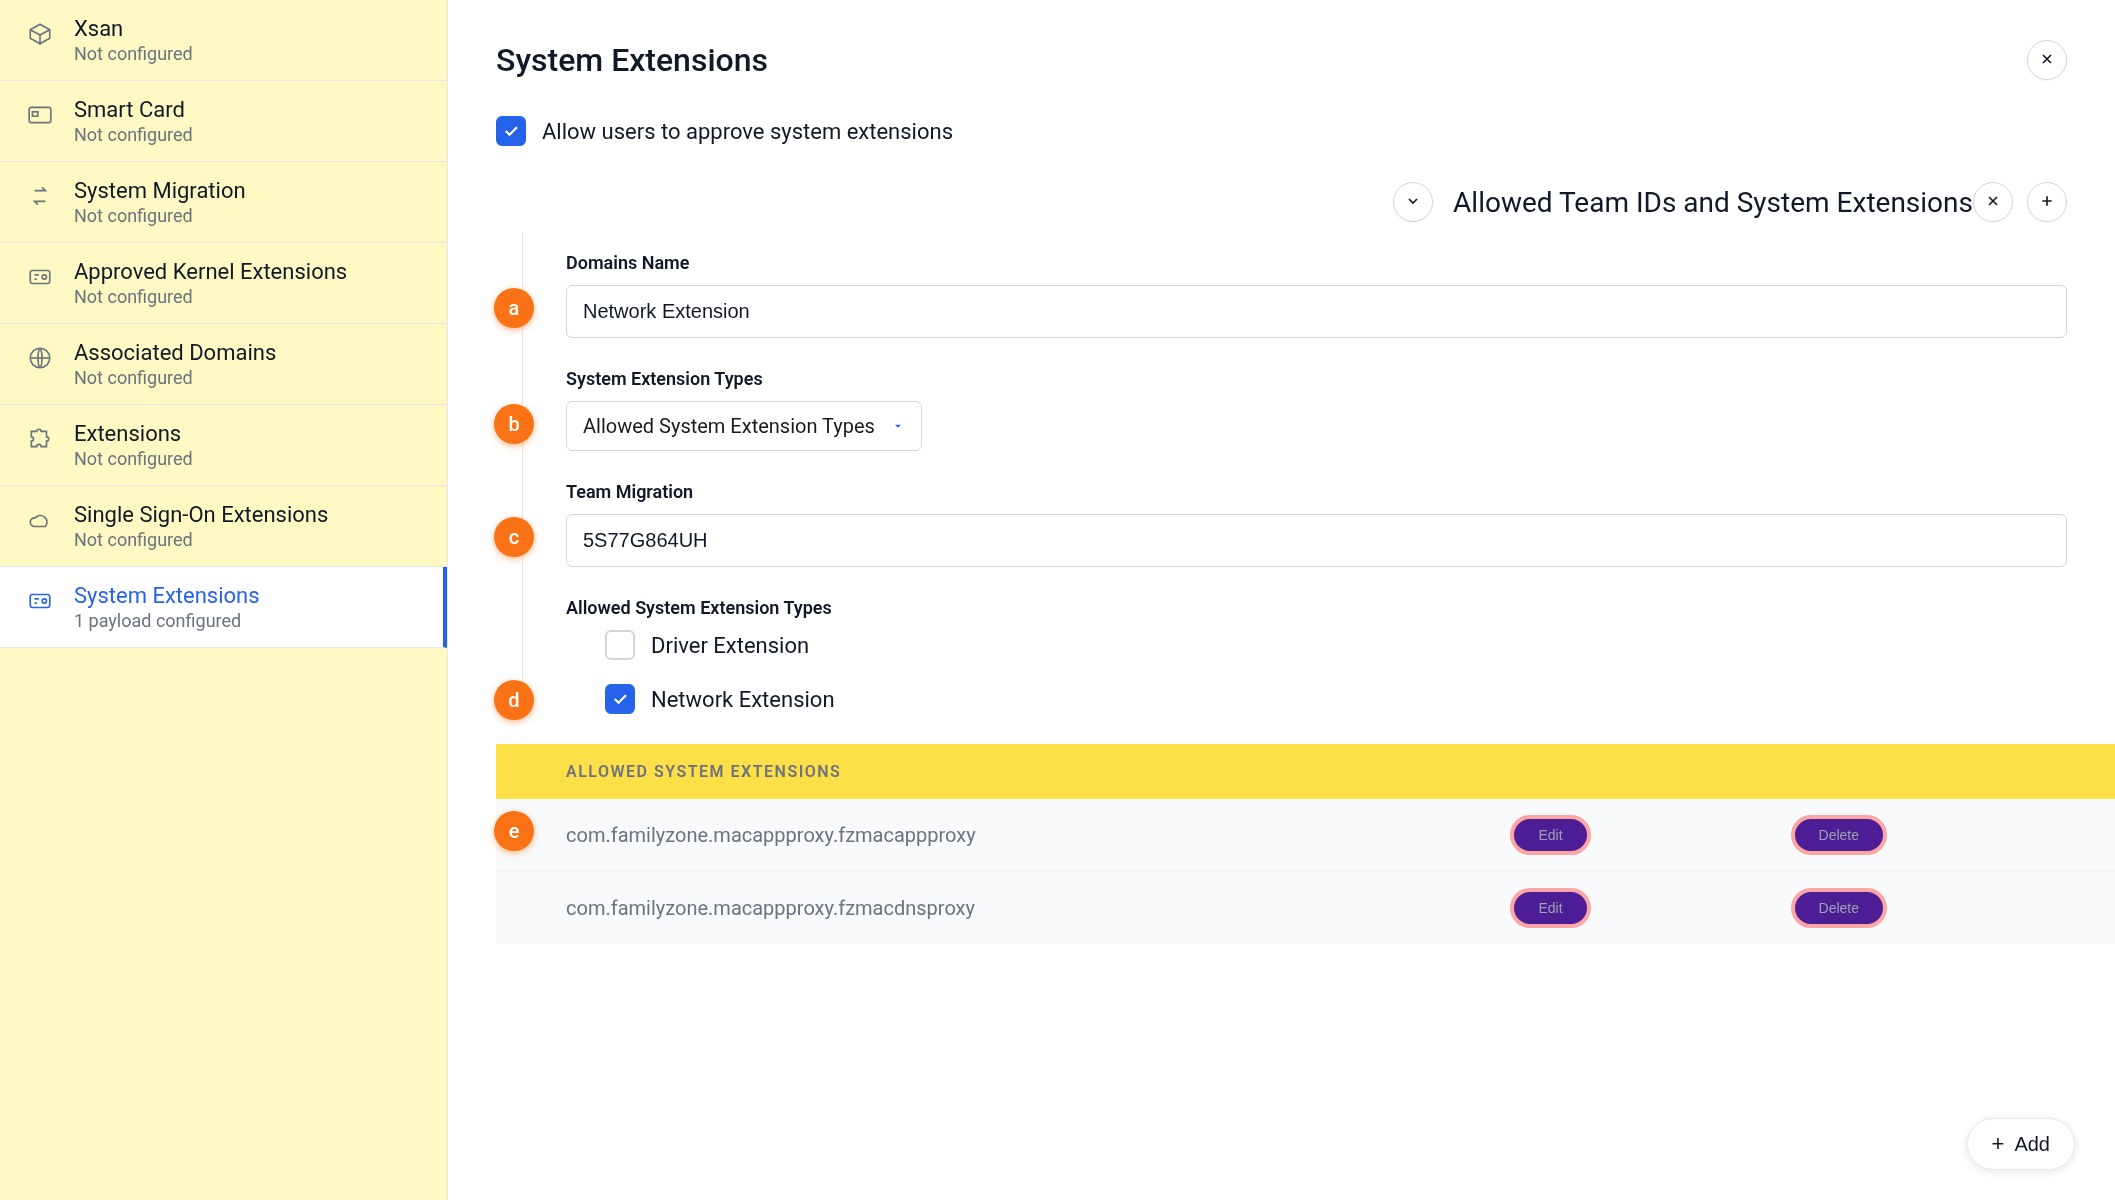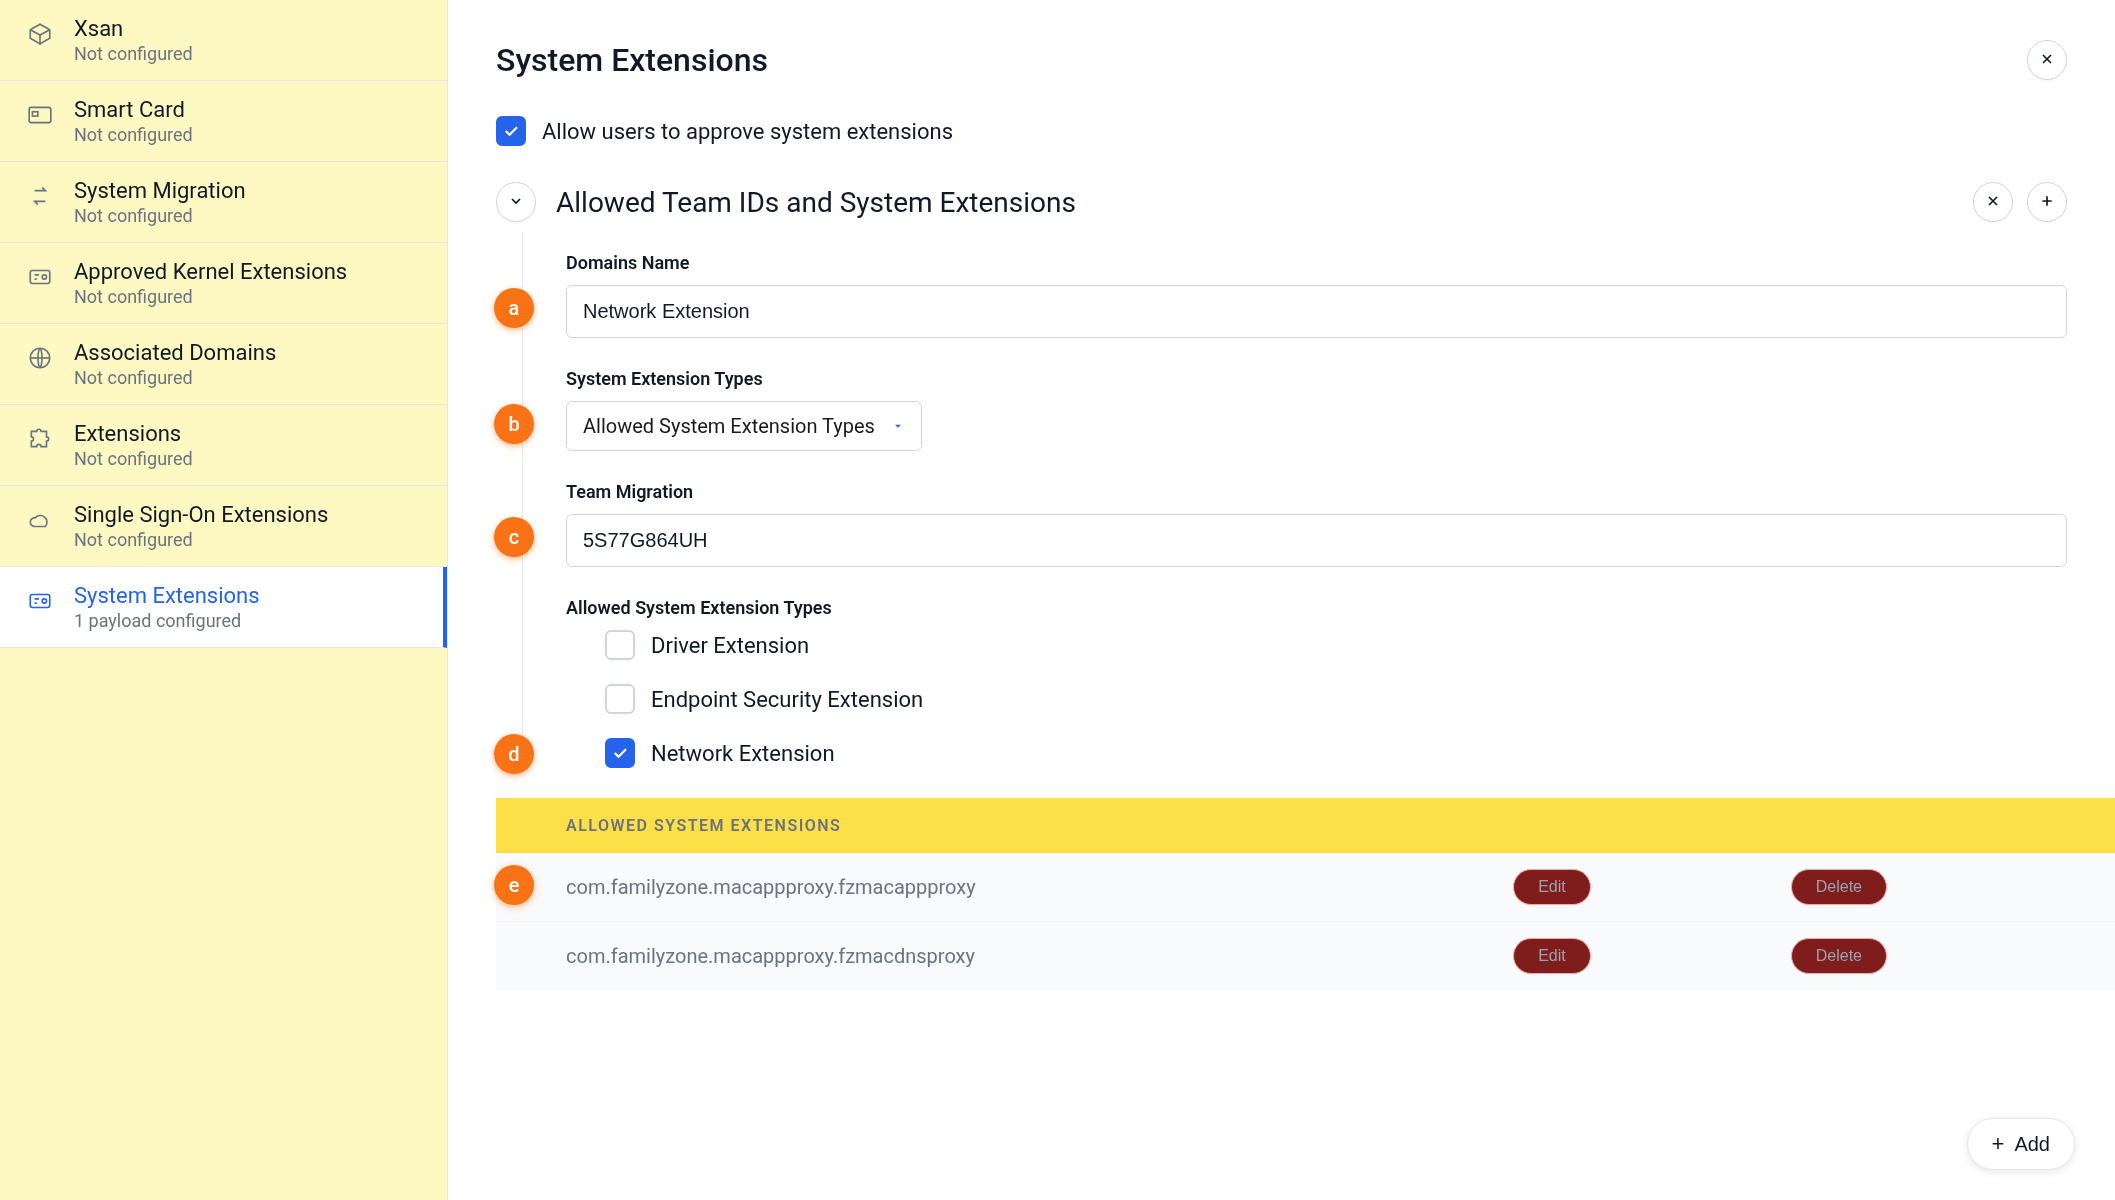--- a/index.html
+++ b/index.html
@@ -126,21 +126,21 @@
   }
   .checkbox.checked svg { color: #fff; }
   .checkbox-label {
     font-size: 22px;
     color: #111827;
   }
 
   .section-header-row {
     display: flex;
     align-items: center;
-    justify-content: space-between;
+    justify-content: flex-end;
     margin-bottom: 30px;
   }
   .section-header-left {
     display: flex;
     align-items: center;
     gap: 20px;
   }
   .section-title {
     font-size: 28px;
     font-weight: 400;
@@ -256,24 +256,24 @@
     color: #6b7280;
   }
   .ext-actions {
     display: flex;
     gap: 200px;
     margin-right: 180px;
   }
   .pill-btn {
     padding: 8px 24px;
     border-radius: 999px;
-    border: 1px solid #fca5a5;
-    background: #7f1d1d;
+    border: 4px solid #fca5a5;
+    background: #4c1d95;
     color: #9ca3af;
-    font-size: 16px;
+    font-size: 14px;
     cursor: pointer;
   }
 
   .add-fab {
     position: fixed;
     bottom: 30px;
     right: 40px;
     display: flex;
     align-items: center;
     gap: 10px;
@@ -484,24 +484,20 @@
       </div>
 
       <div class="field-group ext-type-list">
         <label class="field-label">Allowed System Extension Types</label>
 
         <div class="checkbox-row">
           <div class="checkbox"></div>
           <span class="checkbox-label">Driver Extension</span>
         </div>
 
-        <div class="checkbox-row">
-          <div class="checkbox"></div>
-          <span class="checkbox-label">Endpoint Security Extension</span>
-        </div>
 
         <div class="checkbox-row" style="position:relative">
           <div class="annot-badge" style="top:-4px">d</div>
           <div class="checkbox checked">
             <svg viewBox="0 0 24 24" width="18" height="18" fill="none" stroke="currentColor" stroke-width="3">
                 <path d="M5 12l5 5L20 7"></path>
               </svg>
           </div>
           <span class="checkbox-label">Network Extension</span>
         </div>

